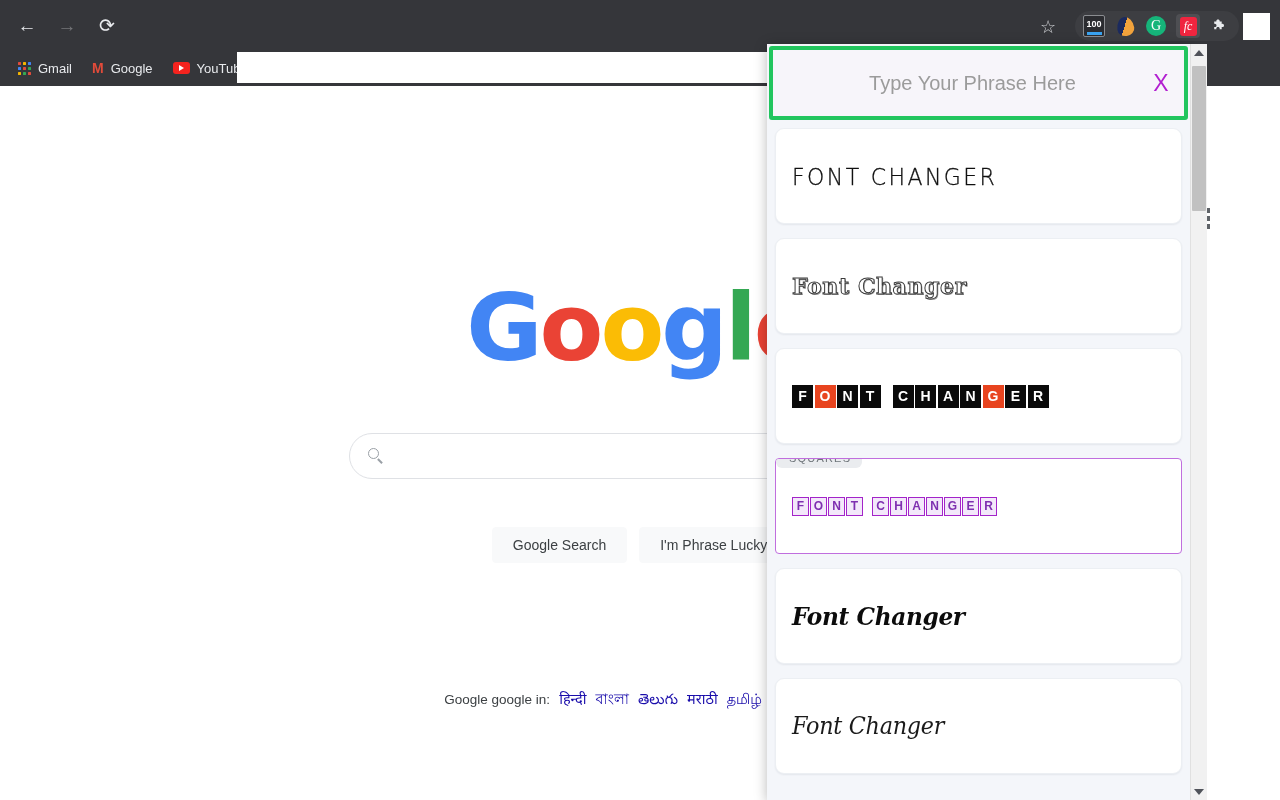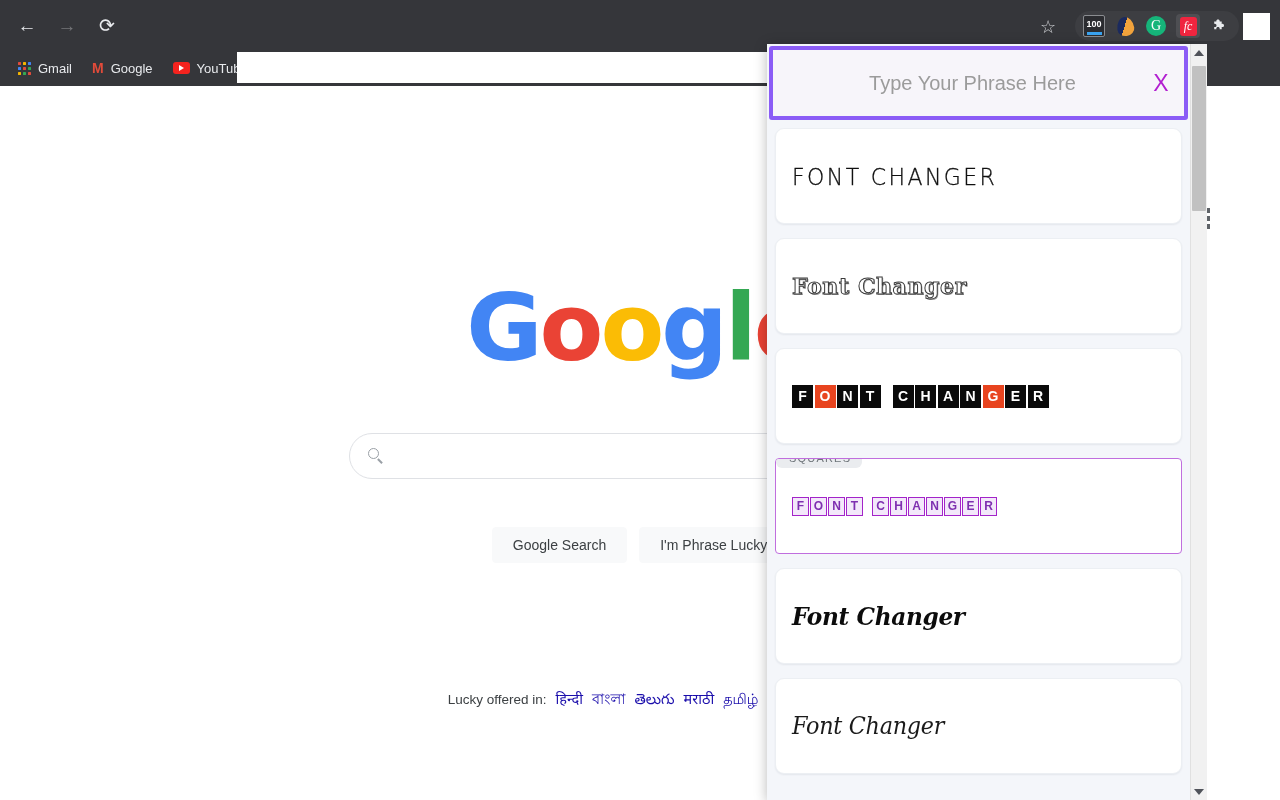--- a/index.html
+++ b/index.html
@@ -304,21 +304,21 @@
   #popup {
     position: absolute; left: 767px; top: 44px;
     width: 423px; height: 756px;
     background: #f4f6fa;
     box-shadow: 0 2px 12px rgba(0,0,0,0.28);
     overflow: hidden;
   }
   #popup-header {
     position: absolute; left: 2px; top: 2px;
     width: 419px; height: 74px;
-    border: 4px solid #8b5cf6;
+    border: 4px solid #22c55e;
     border-radius: 3px;
     background: #f7f5fa;
     display: flex; align-items: center;
   }
   #phrase-input {
     flex: 1;
     height: 100%;
     border: none; outline: none;
     background: transparent;
     font-family: "Liberation Sans", sans-serif;
@@ -548,21 +548,21 @@
     </span>
     <input id="search-input-field" type="text" value="" placeholder="" style="">
   </div>
 
   <div id="buttons-row">
     <button class="g-button">Google Search</button>
     <button class="g-button">I'm Phrase Lucky</button>
   </div>
 
   <div id="offered-row">
-    <span>Lucky offered in:</span><span class="lang">हिन्दी</span><span class="lang">বাংলা</span><span class="lang">తెలుగు</span><span class="lang">मराठी</span><span class="lang">தமிழ்</span><span class="lang">ગુજરાતી</span><span class="lang">ಕ</span>
+    <span>Google google in:</span><span class="lang">हिन्दी</span><span class="lang">বাংলা</span><span class="lang">తెలుగు</span><span class="lang">मराठी</span><span class="lang">தமிழ்</span><span class="lang">ગુજરાતી</span><span class="lang">ಕ</span>
   </div>
 
 
   <div id="page-grip">
     <i></i>
       <i></i>
       <i></i>
   </div>
 </div>
 

